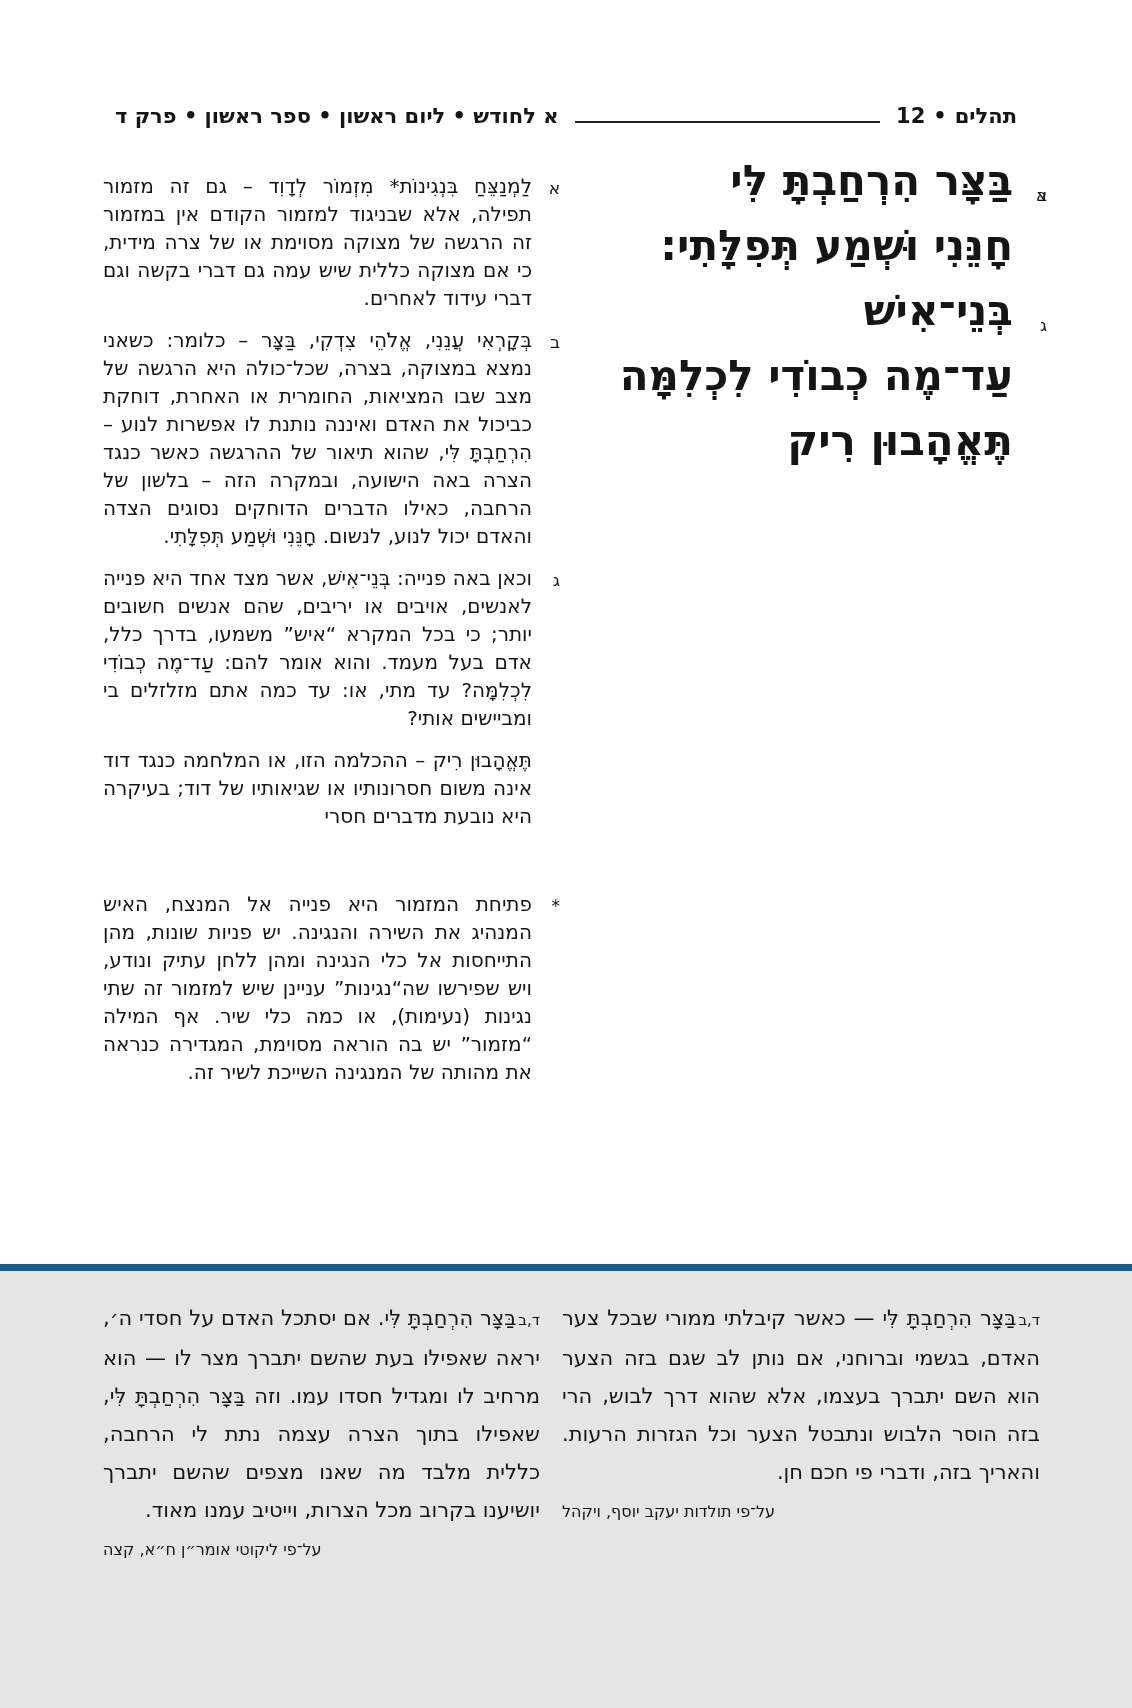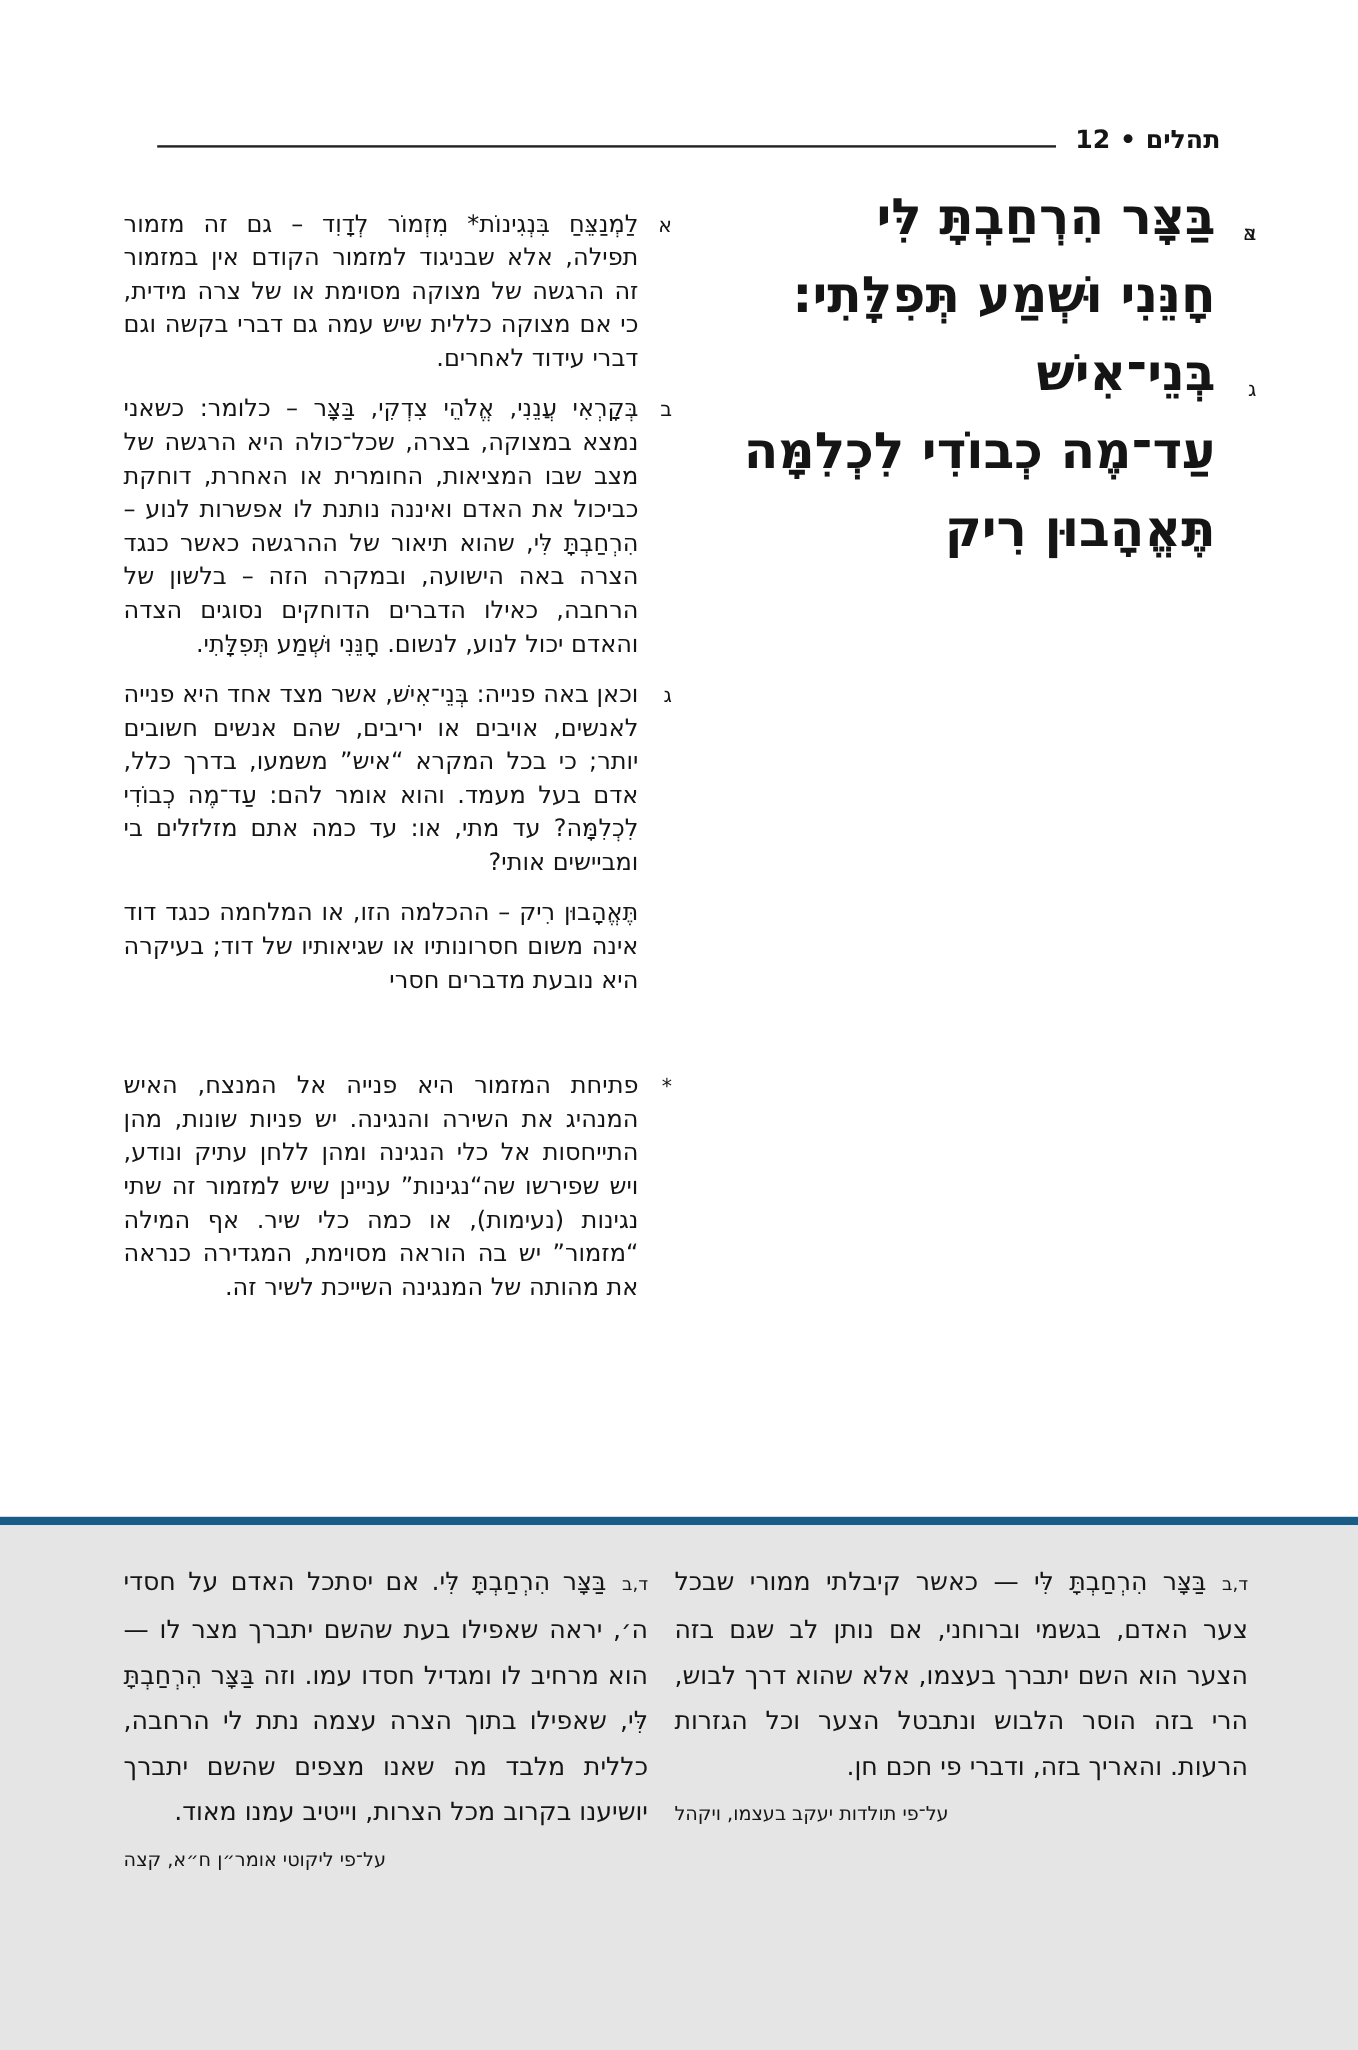--- a/index.html
+++ b/index.html
@@ -46,35 +46,36 @@
   }
   .bottom-band {
     position:absolute; top:1271px; left:0; width:1132px; bottom:0;
     background:var(--band,#e5e5e6);
   }
   .bcol {
     position:absolute; top:28px; font-size:21px; line-height:38px; text-align:justify;
   }
   .bcol-right { right:92px; width:478px; }
   .bcol-left  { left:103px; width:437px; }
-  .blabel { font-size:15px; margin-left:13px; }
+  .blabel { font-size:15px; margin-left:2px; }
   .battr { font-size:16px; line-height:22px; text-align:left; margin-top:10px; }
 </style>
 </head>
 <body>
 
 <div class="page" style="--accent: #1a5c88; --band: #e5e5e6;">
 
   <header class="page-header">
     <div class="hdr-book-group">
       <span>תהלים</span>
       <span>•</span>
       <span>12</span>
     </div>
     <div class="hdr-rule"></div>
+    <div>א לחודש • ליום ראשון • ספר ראשון • פרק ד</div>
   </header>
 
   <section class="psalm">
     <div class="verse">
       <span class="vmark">א</span>
     </div>
     <div class="verse">
       <span class="vmark">ב</span>
       <div>בַּצָּר הִרְחַבְתָּ לִּי</div>
       <div>חָנֵּנִי וּשְׁמַע תְּפִלָּתִי:</div>
@@ -110,21 +111,21 @@
     </div>
   </section>
 
   <div class="band-divider"></div>
 
   <section class="bottom-band">
     <div class="bcol bcol-right">
       <div>
         <span class="blabel">ד,ב</span><span><span class="b">בַּצָּר הִרְחַבְתָּ לִּי</span><span> — כאשר קיבלתי ממורי שבכל צער האדם, בגשמי וברוחני, אם נותן לב שגם בזה הצער הוא השם יתברך בעצמו, אלא שהוא דרך לבוש, הרי בזה הוסר הלבוש ונתבטל הצער וכל הגזרות הרעות. והאריך בזה, ודברי פי חכם חן.</span></span>
       </div>
-      <div class="battr">על־פי תולדות יעקב בעצמו, ויקהל</div>
+      <div class="battr">על־פי תולדות יעקב יוסף, ויקהל</div>
     </div>
     <div class="bcol bcol-left">
       <div>
         <span class="blabel">ד,ב</span><span><span class="b">בַּצָּר הִרְחַבְתָּ לִּי.</span><span> אם יסתכל האדם על חסדי ה׳, יראה שאפילו בעת שהשם יתברך מצר לו — הוא מרחיב לו ומגדיל חסדו עמו. וזה </span><span class="b">בַּצָּר הִרְחַבְתָּ לִּי</span><span>, שאפילו בתוך הצרה עצמה נתת לי הרחבה, כללית מלבד מה שאנו מצפים שהשם יתברך יושיענו בקרוב מכל הצרות, וייטיב עמנו מאוד.</span></span>
       </div>
       <div class="battr">על־פי ליקוטי אומר״ן ח״א, קצה</div>
     </div>
   </section>
 
 </div>

